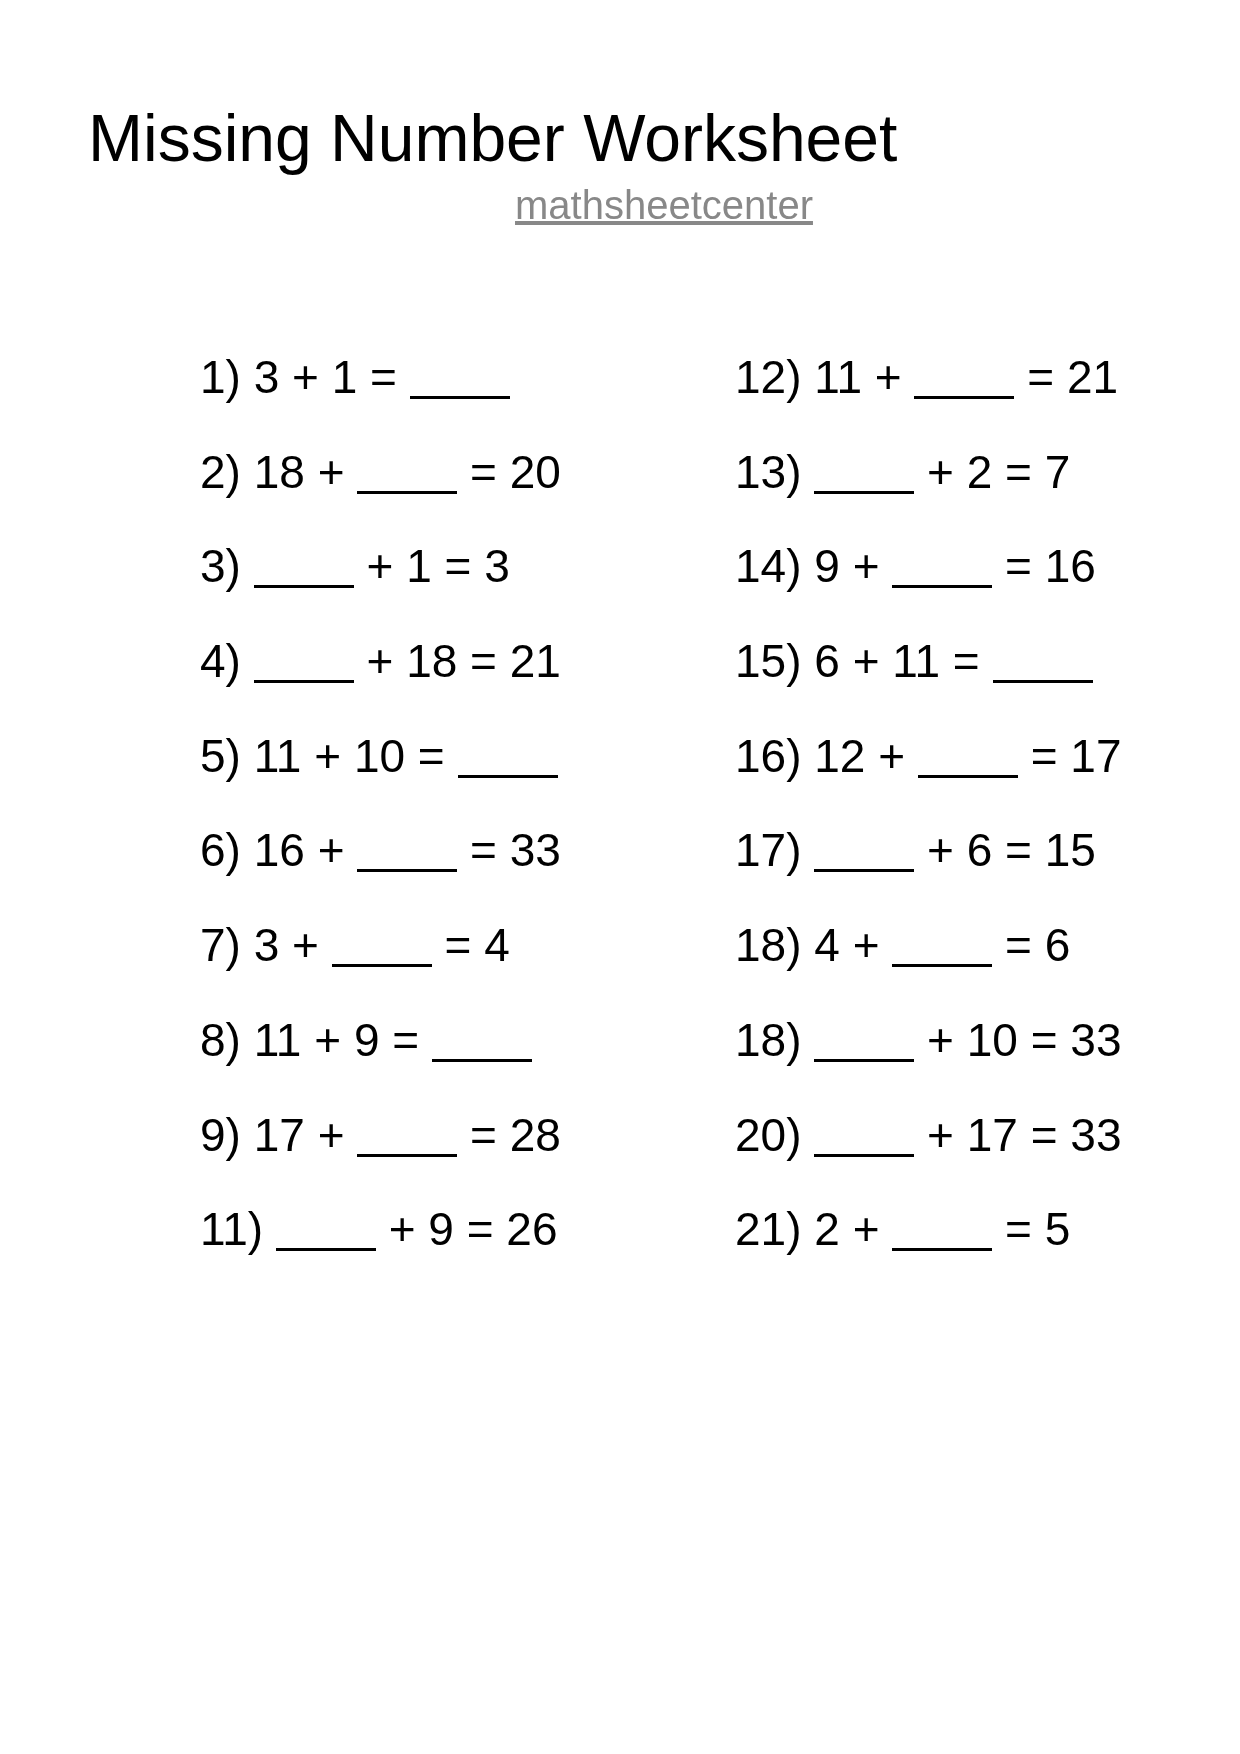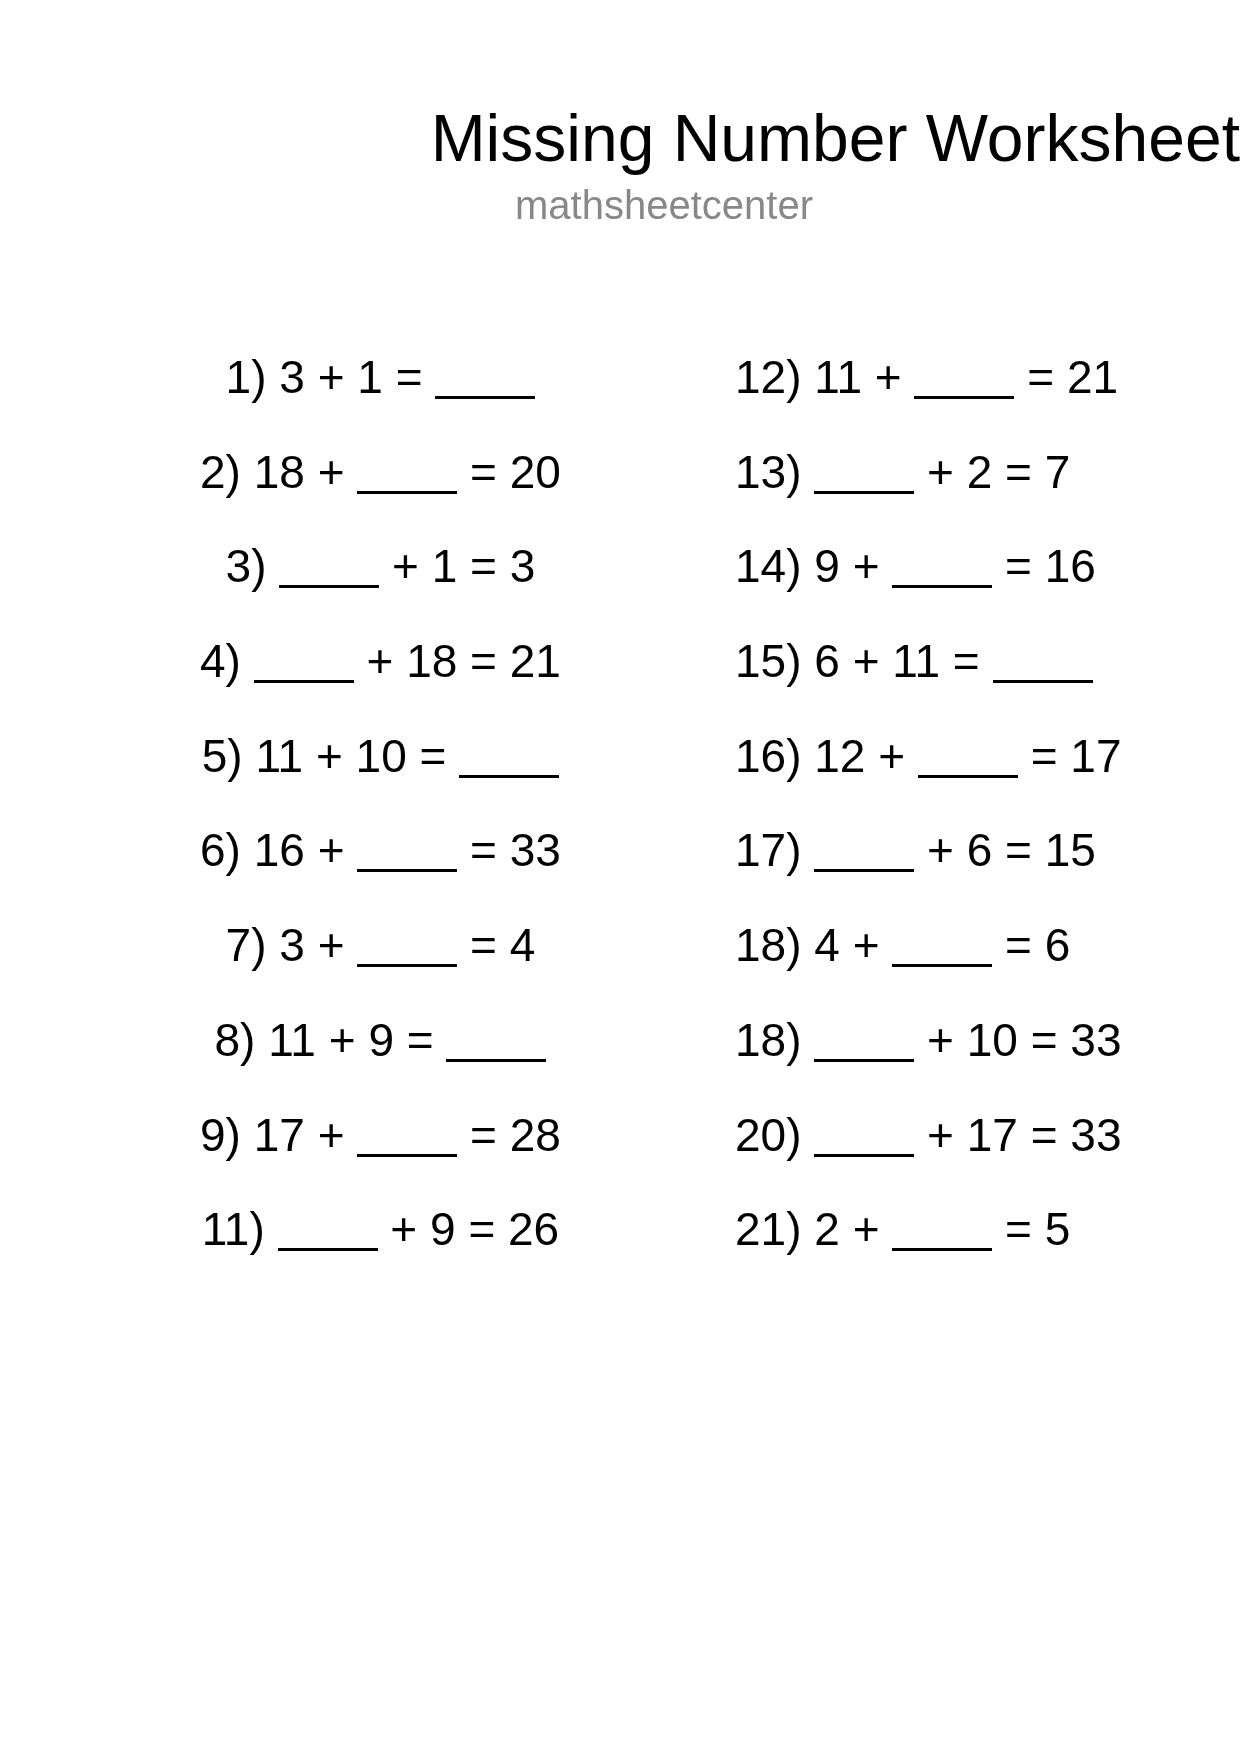--- a/index.html
+++ b/index.html
@@ -13,47 +13,48 @@
       position: relative;
       overflow: hidden;
       font-family: "Liberation Sans", sans-serif;
       color: #000000;
     }
     .title {
       position: absolute;
       left: 0;
       width: 1240px;
       top: 98px;
-      text-align: right;
+      text-align: left;
       font-size: 66px;
       line-height: 80px;
       font-weight: normal;
       margin: 0;
       padding-left: 88px;
       box-sizing: border-box;
       white-space: nowrap;
     }
     .subtitle {
       position: absolute;
       left: 0;
       width: 1240px;
       top: 180px;
       text-align: center;
       font-size: 40px;
       line-height: 50px;
       color: #888888;
       padding-left: 88px;
       box-sizing: border-box;
       white-space: nowrap;
+      text-decoration: underline;
     }
     .column {
       position: absolute;
       top: 350px;
     }
-    .column.left { left: 200px; text-align: center; }
+    .column.left { left: 200px; }
     .column.right { left: 735px; }
     .problem {
       height: 94.7px;
       font-size: 46px;
       line-height: 55px;
       white-space: pre;
     }
     .problem .blank {
       display: inline-block;
       width: 100px;

